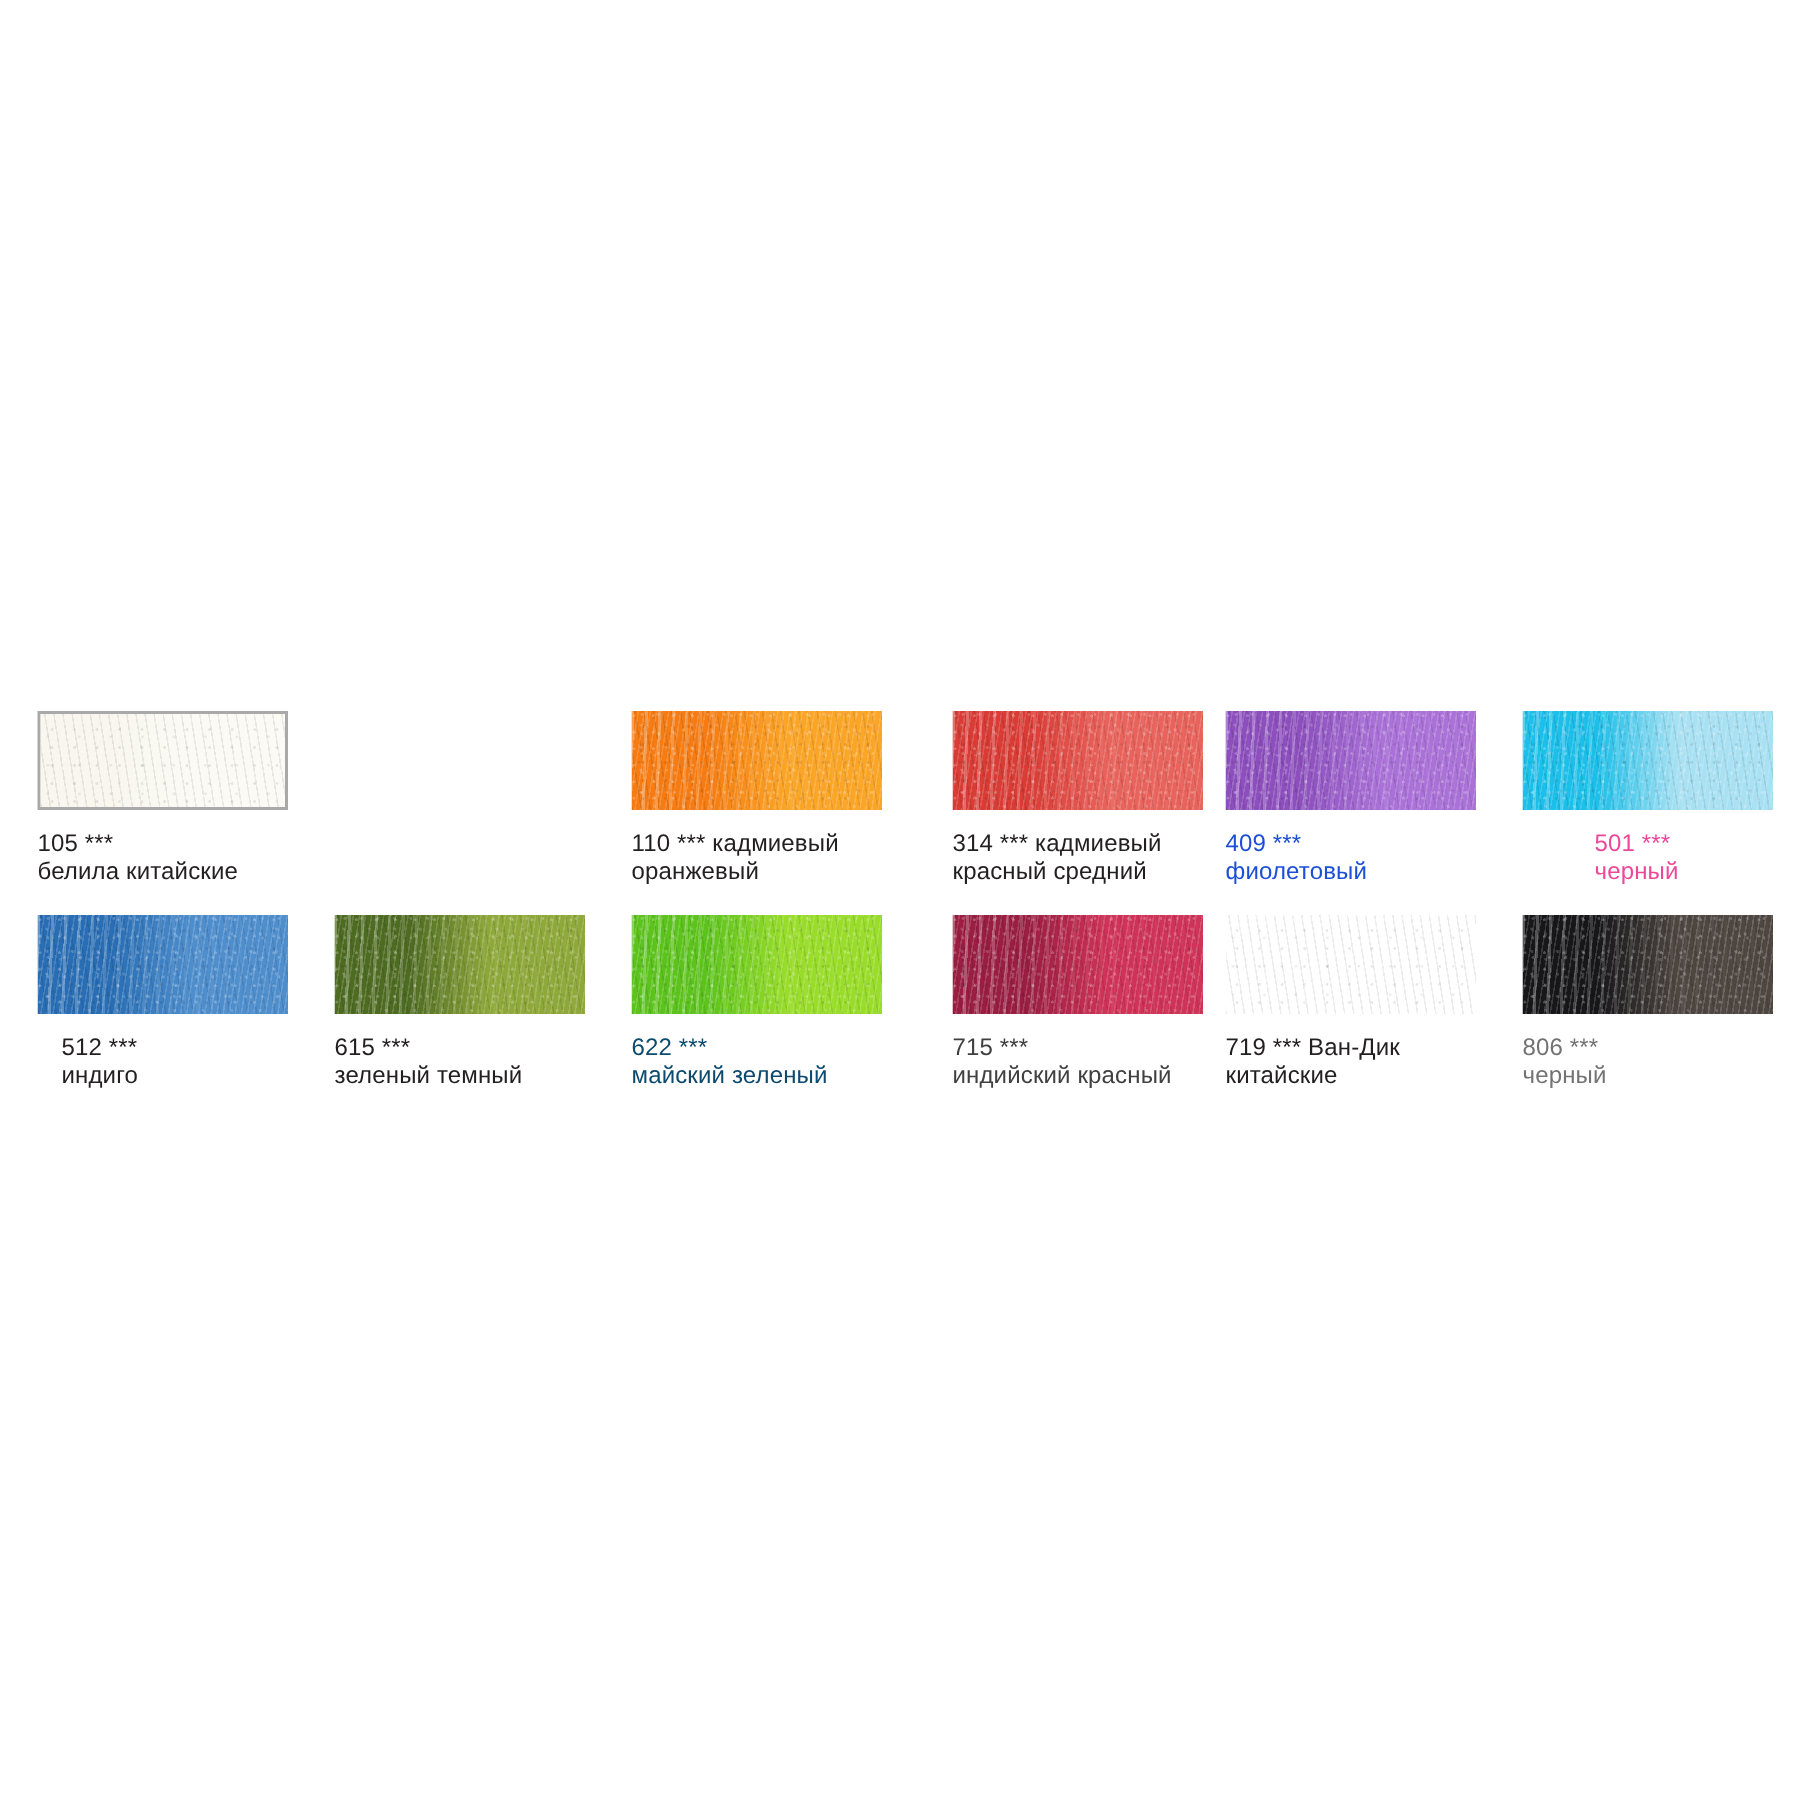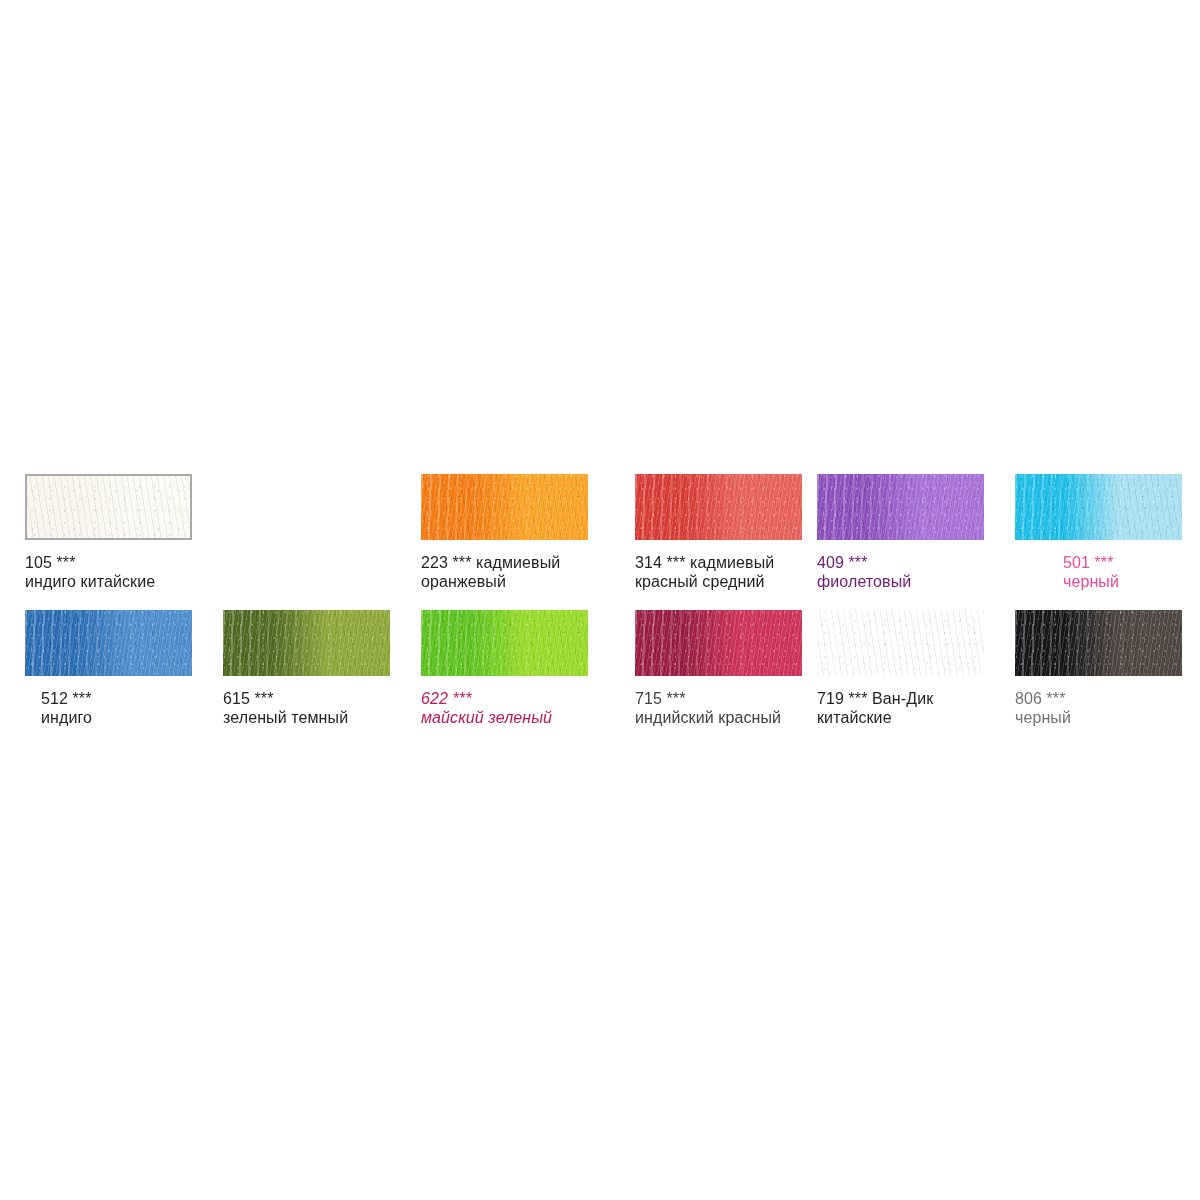--- a/index.html
+++ b/index.html
@@ -125,34 +125,34 @@
 
     <div class="row">
       <div class="cell c0">
         <div class="swatch bordered" style="border-color: rgb(169, 169, 169);">
           <div class="swatch-fill" style="background: linear-gradient(90deg, rgb(248, 246, 238) 0%, rgb(248, 246, 238) 30%, rgb(251, 250, 244) 62%, rgb(251, 250, 244) 100%);"></div>
           <div class="tex tex-a"></div>
           <div class="tex tex-grain"></div>
         </div>
         <div class="caption" style="color: rgb(35, 31, 32);">
           <span class="line">105 ***</span>
-          <span class="line">индиго китайские</span>
+          <span class="line">белила китайские</span>
         </div>
       </div>
 
 
       <div class="cell c2">
         <div class="swatch">
           <div class="swatch-fill" style="background: linear-gradient(90deg, rgb(245, 123, 18) 0%, rgb(245, 123, 18) 30%, rgb(251, 165, 39) 62%, rgb(251, 165, 39) 100%);"></div>
           <div class="tex tex-a"></div>
           <div class="tex tex-b"></div>
           <div class="tex tex-grain"></div>
         </div>
         <div class="caption" style="color: rgb(35, 31, 32);">
-          <span class="line">223 *** кадмиевый</span>
+          <span class="line">110 *** кадмиевый</span>
           <span class="line">оранжевый</span>
         </div>
       </div>
 
       <div class="cell c3">
         <div class="swatch">
           <div class="swatch-fill" style="background: linear-gradient(90deg, rgb(217, 59, 53) 0%, rgb(217, 59, 53) 30%, rgb(232, 99, 92) 62%, rgb(232, 99, 92) 100%);"></div>
           <div class="tex tex-a"></div>
           <div class="tex tex-b"></div>
           <div class="tex tex-grain"></div>
@@ -163,21 +163,21 @@
         </div>
       </div>
 
       <div class="cell c4">
         <div class="swatch">
           <div class="swatch-fill" style="background: linear-gradient(90deg, rgb(140, 79, 189) 0%, rgb(140, 79, 189) 30%, rgb(170, 114, 216) 62%, rgb(170, 114, 216) 100%);"></div>
           <div class="tex tex-a"></div>
           <div class="tex tex-b"></div>
           <div class="tex tex-grain"></div>
         </div>
-        <div class="caption" style="color: #701a75;">
+        <div class="caption" style="color: #1d4ed8;">
           <span class="line">409 ***</span>
           <span class="line">фиолетовый</span>
         </div>
       </div>
 
       <div class="cell c5">
         <div class="swatch">
           <div class="swatch-fill" style="background: linear-gradient(90deg, rgb(28, 191, 233) 0%, rgb(28, 191, 233) 30%, rgb(168, 225, 243) 62%, rgb(168, 225, 243) 100%);"></div>
           <div class="tex tex-a"></div>
           <div class="tex tex-b"></div>
@@ -217,21 +217,21 @@
         </div>
       </div>
 
       <div class="cell c2">
         <div class="swatch">
           <div class="swatch-fill" style="background: linear-gradient(90deg, rgb(92, 195, 29) 0%, rgb(92, 195, 29) 30%, rgb(153, 221, 42) 62%, rgb(153, 221, 42) 100%);"></div>
           <div class="tex tex-a"></div>
           <div class="tex tex-b"></div>
           <div class="tex tex-grain"></div>
         </div>
-        <div class="caption" style="color: #be185d; font-style: italic;">
+        <div class="caption" style="color: #0c4a6e;">
           <span class="line">622 ***</span>
           <span class="line">майский зеленый</span>
         </div>
       </div>
 
       <div class="cell c3">
         <div class="swatch">
           <div class="swatch-fill" style="background: linear-gradient(90deg, rgb(153, 30, 65) 0%, rgb(153, 30, 65) 30%, rgb(208, 51, 88) 62%, rgb(208, 51, 88) 100%);"></div>
           <div class="tex tex-a"></div>
           <div class="tex tex-b"></div>

